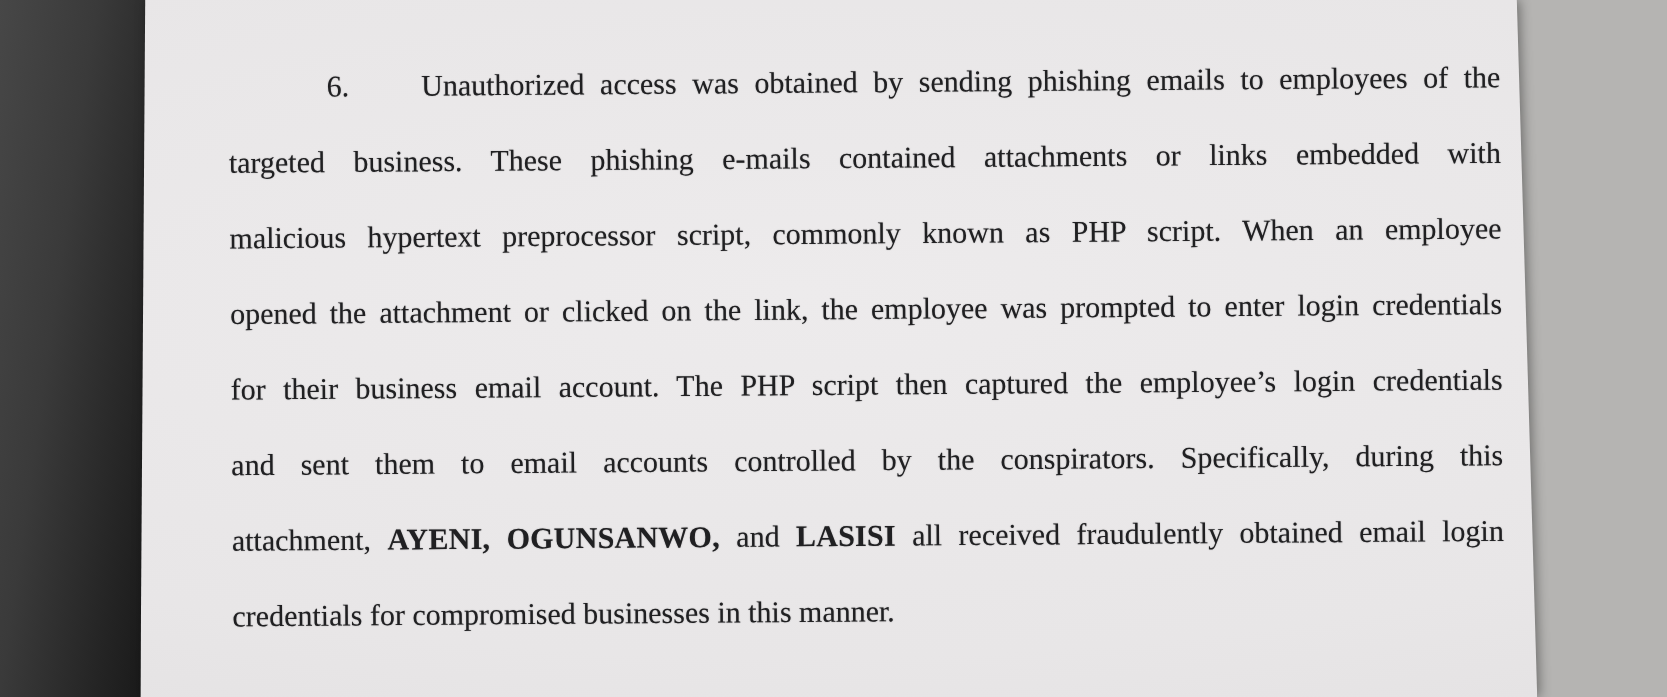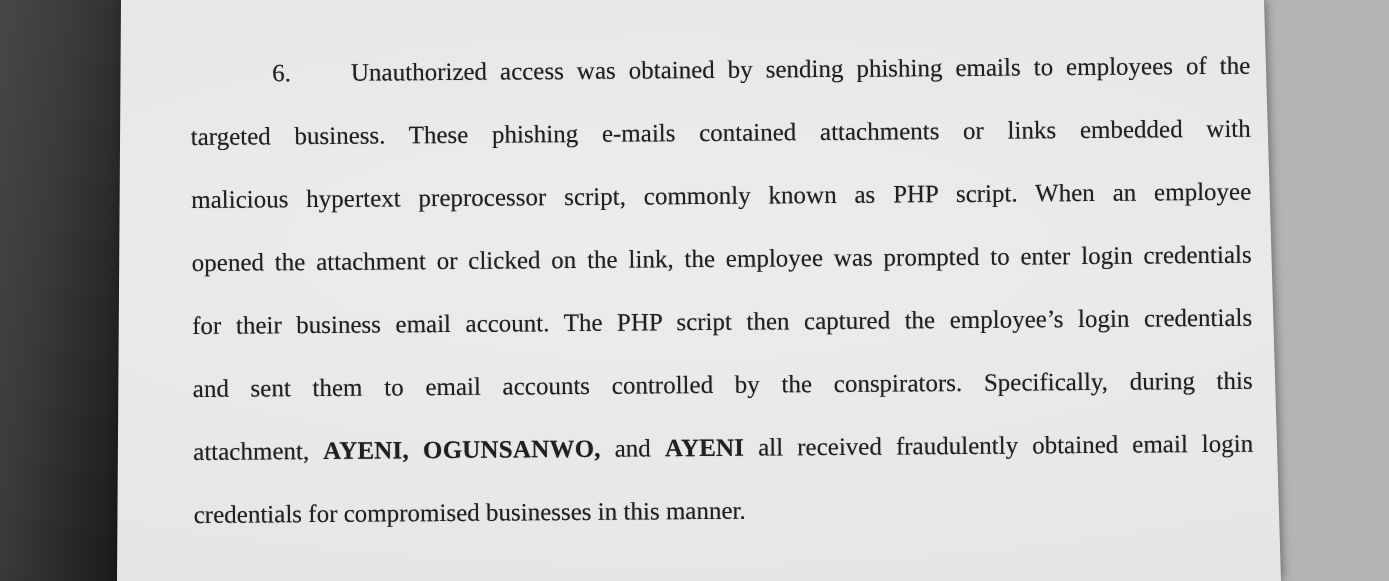--- a/index.html
+++ b/index.html
@@ -73,18 +73,18 @@
   <div class="backdrop-left"></div>
   <div class="paper-wrap">
     <div class="paper">
       <div class="text-block">
         <div class="line"><span class="indent"></span><span class="pnum">6.</span><span class="tab"></span><span>Unauthorized access was obtained by sending phishing emails to employees of the</span></div>
         <div class="line"><span>targeted business.  These phishing e-mails contained attachments or links embedded with</span></div>
         <div class="line"><span>malicious hypertext preprocessor script, commonly known as PHP script.  When an employee</span></div>
         <div class="line"><span>opened the attachment or clicked on the link, the employee was prompted to enter login credentials</span></div>
         <div class="line"><span>for their business email account.  The PHP script then captured the employee’s login credentials</span></div>
         <div class="line"><span>and sent them to email accounts controlled by the conspirators.  Specifically, during this</span></div>
-        <div class="line"><span>attachment, </span><span class="bold">AYENI,</span><span> </span><span class="bold">OGUNSANWO,</span><span> and </span><span class="bold">AYENI</span><span> all received fraudulently obtained email login</span></div>
+        <div class="line"><span>attachment, </span><span class="bold">AYENI,</span><span> </span><span class="bold">OGUNSANWO,</span><span> and </span><span class="bold">LASISI</span><span> all received fraudulently obtained email login</span></div>
         <div class="line last"><span>credentials for compromised businesses in this manner.</span></div>
       </div>
     </div>
   </div>
 </div>
 
 </body></html>

